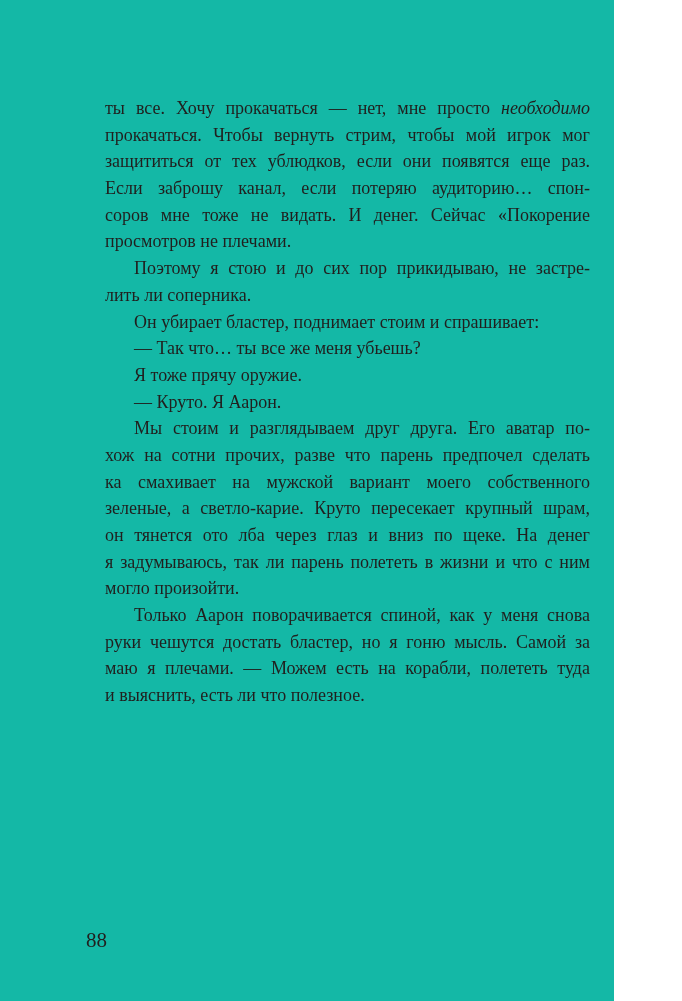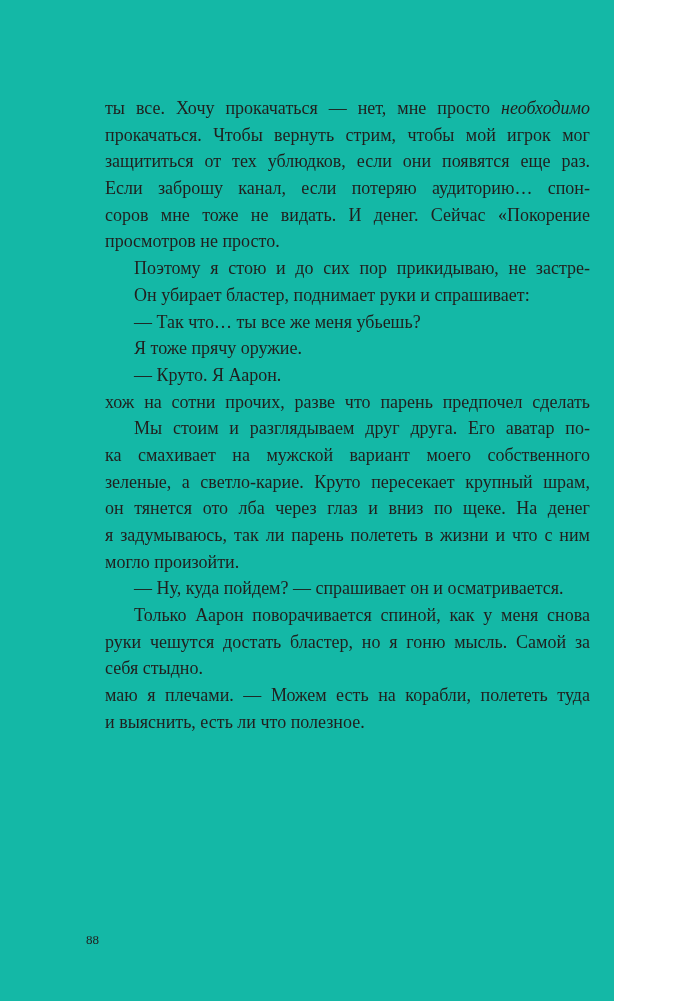--- a/index.html
+++ b/index.html
@@ -37,48 +37,47 @@
   .line.indent {
     padding-left: 29px;
   }
   .italic {
     font-style: italic;
   }
   .page-number {
     position: absolute;
     left: 86px;
     top: 928px;
-    font-size: 13px;
+    font-size: 21px;
     line-height: 24px;
   }
 </style>
 </head>
 <body>
 
 <div class="page">
   <div class="text-block">
       <div class="line justify"><span>ты все. Хочу прокачаться — нет, мне просто </span><span class="italic">необходимо</span></div>
       <div class="line justify"><span>прокачаться. Чтобы вернуть стрим, чтобы мой игрок мог</span></div>
       <div class="line justify"><span>защититься от тех ублюдков, если они появятся еще раз.</span></div>
       <div class="line justify"><span>Если заброшу канал, если потеряю аудиторию… спон-</span></div>
       <div class="line justify"><span>соров мне тоже не видать. И денег. Сейчас «Покорение</span></div>
-      <div class="line"><span>просмотров не просто.</span></div>
+      <div class="line"><span>просмотров не плечами.</span></div>
       <div class="line justify indent"><span>Поэтому я стою и до сих пор прикидываю, не застре-</span></div>
-      <div class="line indent"><span>Он убирает бластер, поднимает руки и спрашивает:</span></div>
+      <div class="line"><span>лить ли соперника.</span></div>
+      <div class="line indent"><span>Он убирает бластер, поднимает стоим и спрашивает:</span></div>
       <div class="line indent"><span>— Так что… ты все же меня убьешь?</span></div>
       <div class="line indent"><span>Я тоже прячу оружие.</span></div>
       <div class="line indent"><span>— Круто. Я Аарон.</span></div>
+      <div class="line justify indent"><span>Мы стоим и разглядываем друг друга. Его аватар по-</span></div>
       <div class="line justify"><span>хож на сотни прочих, разве что парень предпочел сделать</span></div>
-      <div class="line justify indent"><span>Мы стоим и разглядываем друг друга. Его аватар по-</span></div>
       <div class="line justify"><span>ка смахивает на мужской вариант моего собственного</span></div>
       <div class="line justify"><span>зеленые, а светло-карие. Круто пересекает крупный шрам,</span></div>
       <div class="line justify"><span>он тянется ото лба через глаз и вниз по щеке. На денег</span></div>
       <div class="line justify"><span>я задумываюсь, так ли парень полететь в жизни и что с ним</span></div>
       <div class="line"><span>могло произойти.</span></div>
-      <div class="line indent"><span>— Ну, куда пойдем? — спрашивает он и осматривается.</span></div>
       <div class="line justify indent"><span>Только Аарон поворачивается спиной, как у меня снова</span></div>
       <div class="line justify"><span>руки чешутся достать бластер, но я гоню мысль. Самой за</span></div>
-      <div class="line"><span>себя стыдно.</span></div>
       <div class="line justify"><span>маю я плечами. — Можем есть на корабли, полететь туда</span></div>
       <div class="line"><span>и выяснить, есть ли что полезное.</span></div>
     </div>
   <div class="page-number">88</div>
 </div>
 
 </body></html>

